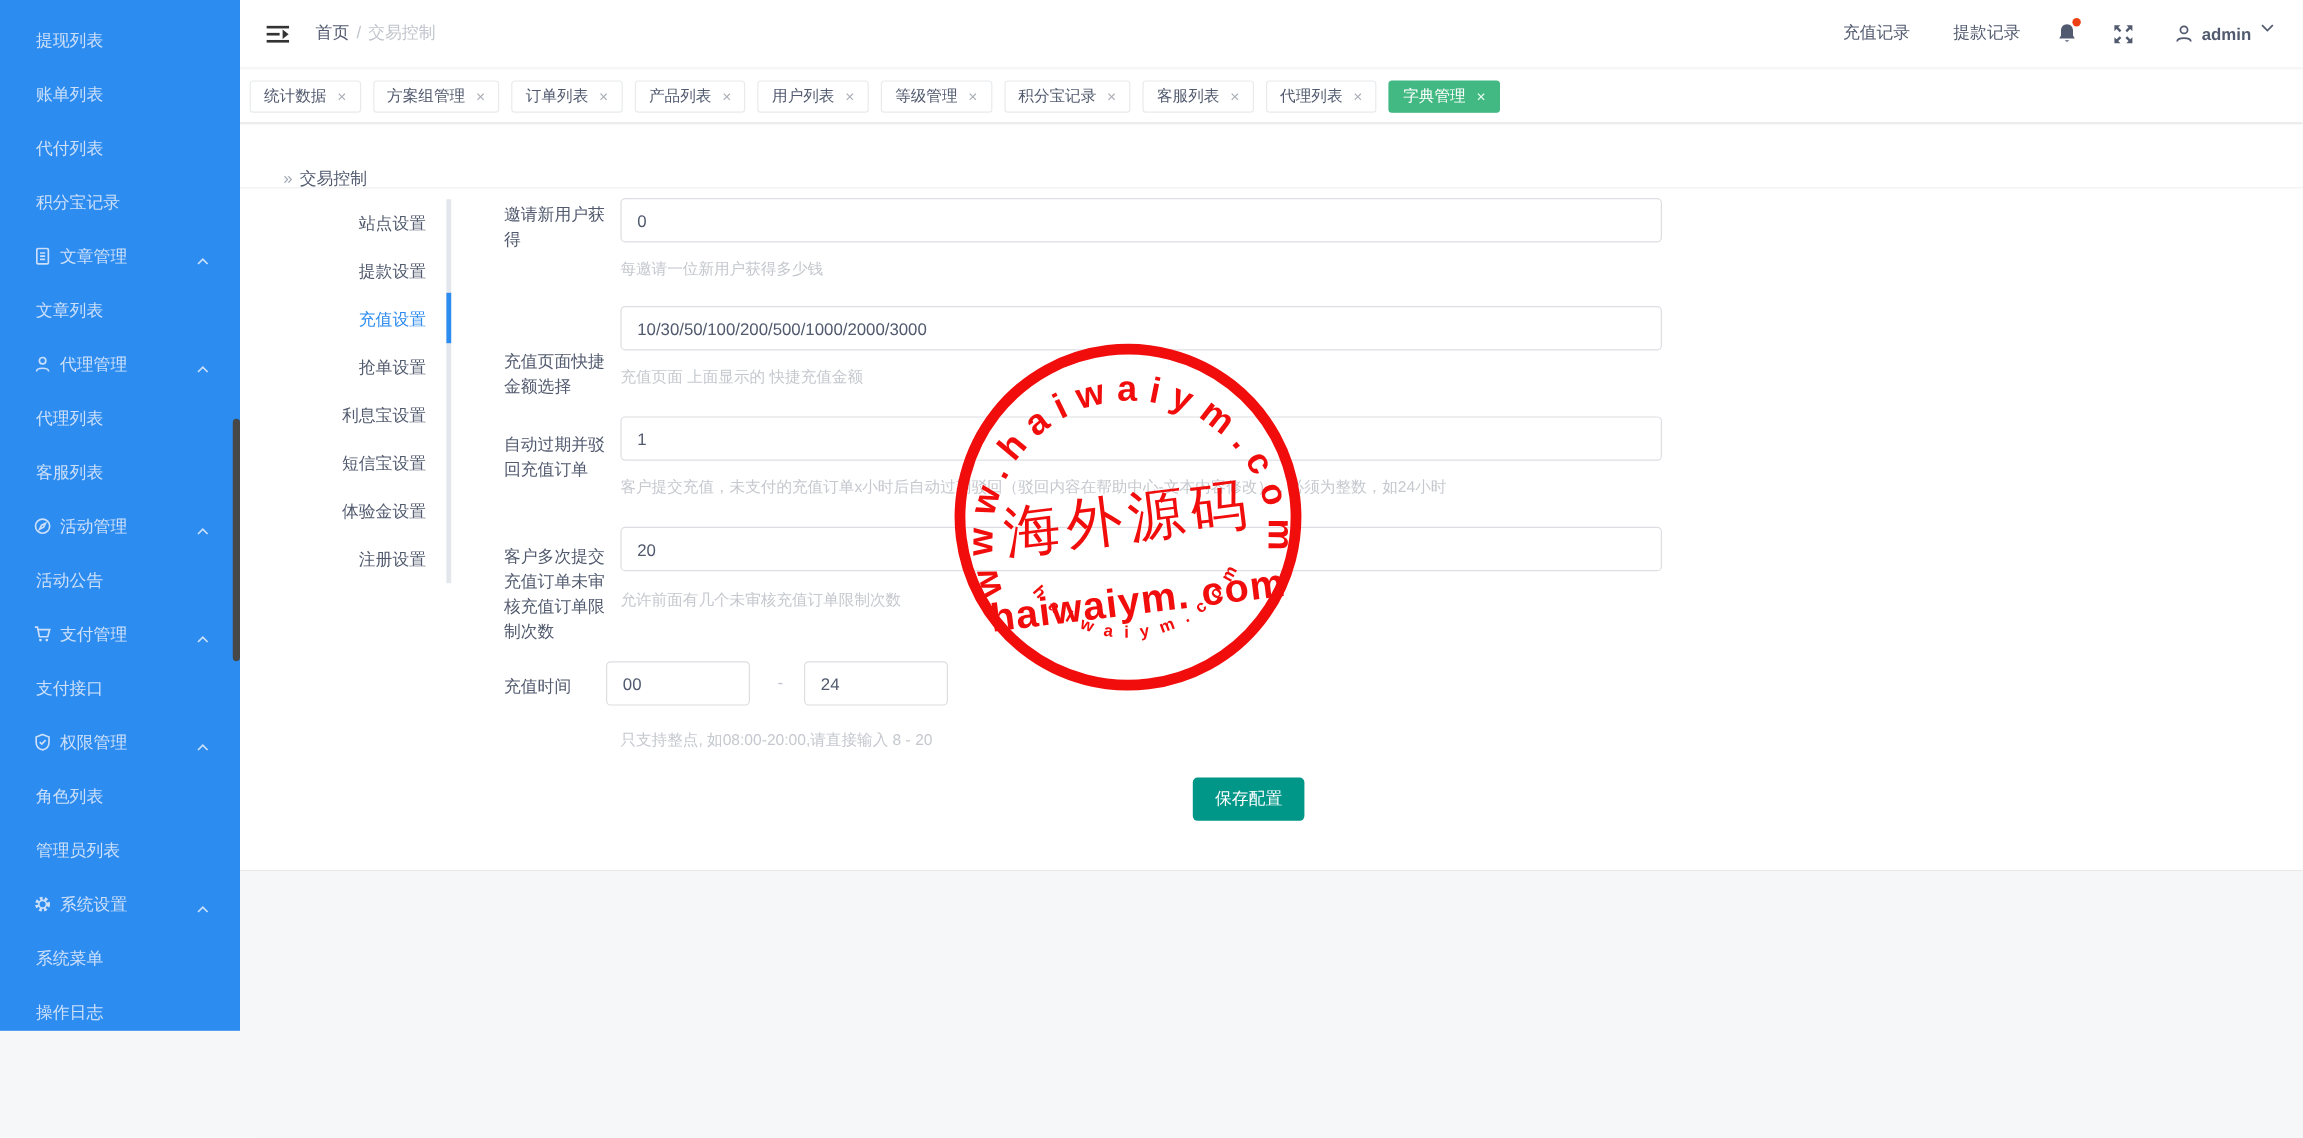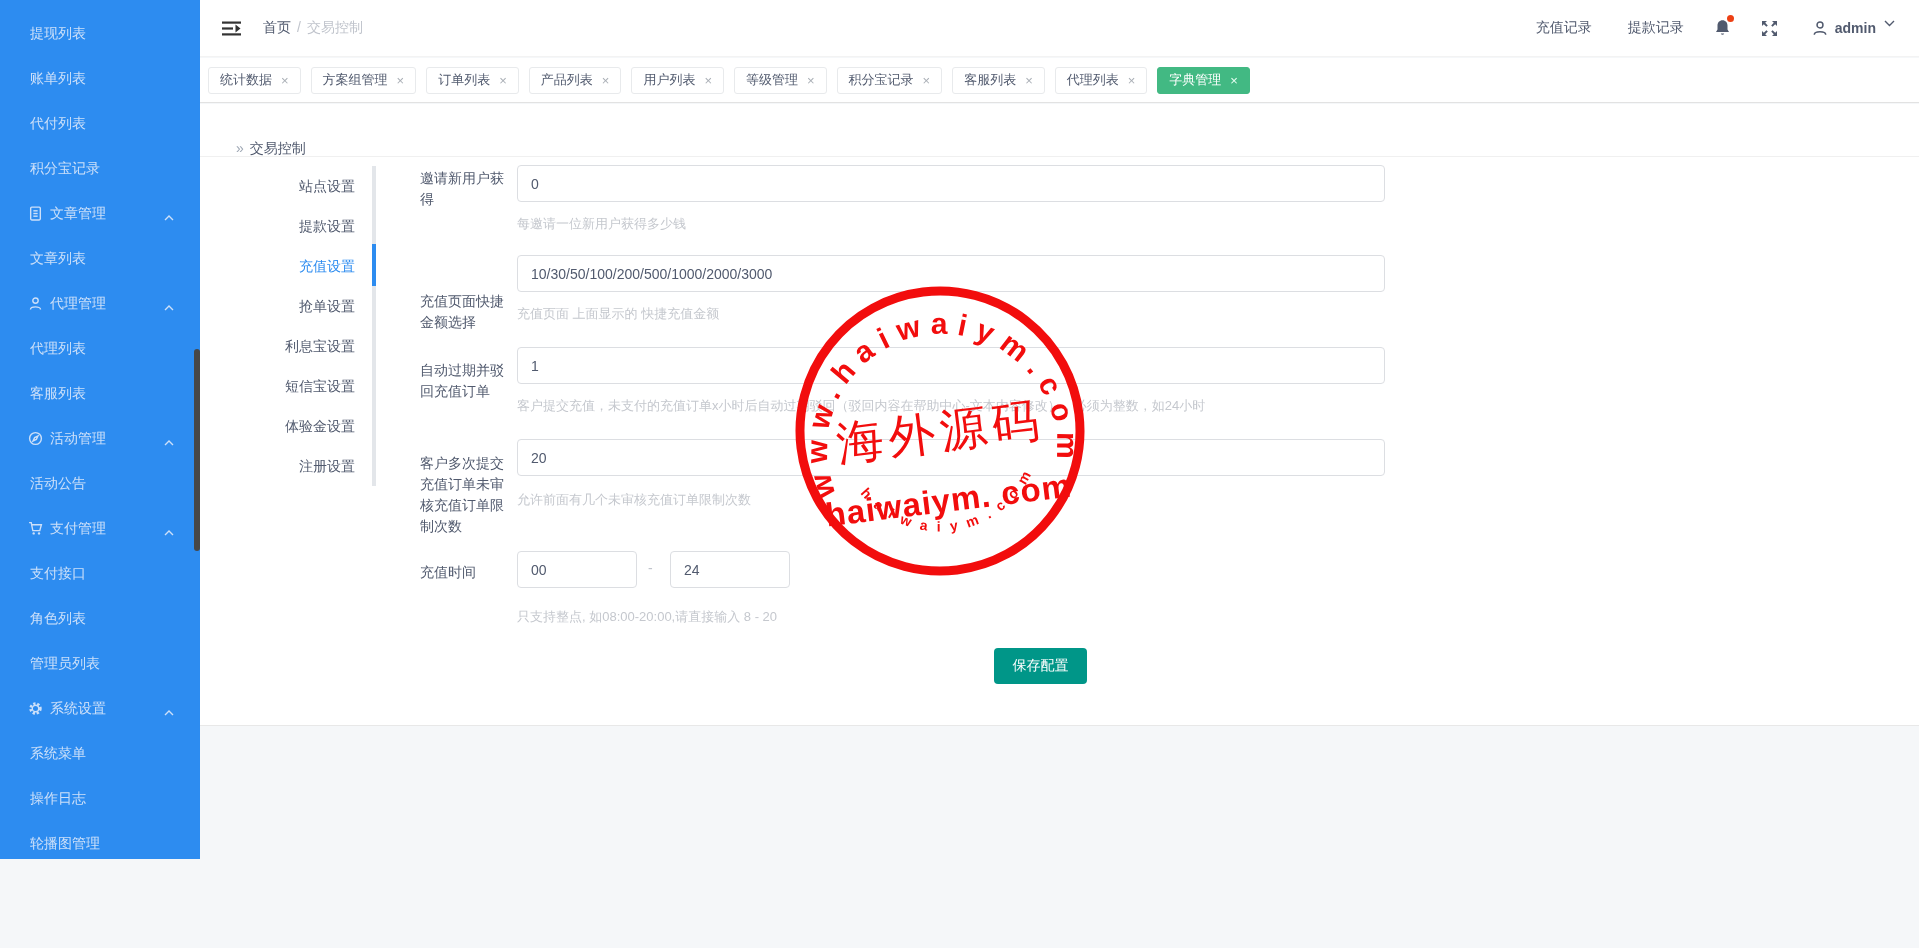--- a/index.html
+++ b/index.html
@@ -167,20 +167,32 @@
           </span>
         <span class="s-label">支付管理</span>
         <span class="s-caret"><svg width="10" height="6" viewBox="0 0 10 6" fill="none" stroke="#cde0f9" stroke-width="1.4">
               <polyline points="1,5 5,1 9,5"></polyline>
             </svg></span>
       </div>
       <div class="s-item child">
           <span class="s-label">支付接口</span>
         </div>
 
+      <div class="s-item group">
+        <span class="s-icon">
+            <svg viewBox="0 0 14 14" fill="none" stroke="#cde0f9" stroke-width="1.3">
+              <path d="M7 1 L12 3 V7 C12 10.4 9.8 12.3 7 13 C4.2 12.3 2 10.4 2 7 V3 Z"></path>
+              <polyline points="4.8,6.9 6.4,8.5 9.3,5.4"></polyline>
+            </svg>
+          </span>
+        <span class="s-label">权限管理</span>
+        <span class="s-caret"><svg width="10" height="6" viewBox="0 0 10 6" fill="none" stroke="#cde0f9" stroke-width="1.4">
+              <polyline points="1,5 5,1 9,5"></polyline>
+            </svg></span>
+      </div>
       <div class="s-item child">
           <span class="s-label">角色列表</span>
         </div>
       <div class="s-item child">
           <span class="s-label">管理员列表</span>
         </div>
 
       <div class="s-item group">
         <span class="s-icon">
             <svg viewBox="0 0 14 14" fill="none">
@@ -338,21 +350,21 @@
     </div>
 
     <div class="f-row">
       <div class="f-label" style="top:349px;">客户多次提交充值订单未审核充值订单限制次数</div>
       <input class="f-input" style="top: 335px;" value="20">
       <div class="f-help" style="top:387px;">允许前面有几个未审核充值订单限制次数</div>
     </div>
 
     <div class="f-row" style="left:0; top:447px; position:absolute; width:1436px; height:80px;">
       <div class="f-label" style="top:11px;">充值时间</div>
-      <input class="t-input" style="left: 317px; top: 0px;" value="00">
+      <input class="t-input" style="left: 305px; top: 0px;" value="00">
       <span class="t-sep">-</span>
       <input class="t-input" style="left: 470px; top: 0px;" value="24">
       <div class="f-help" style="top:57px;">只支持整点, 如08:00-20:00,请直接输入 8 - 20</div>
     </div>
 
     <button class="save-btn">保存配置</button>
   </div>
 
   <svg class="stamp" viewBox="0 0 302 302">
     <g transform="rotate(-7 151 151)">

